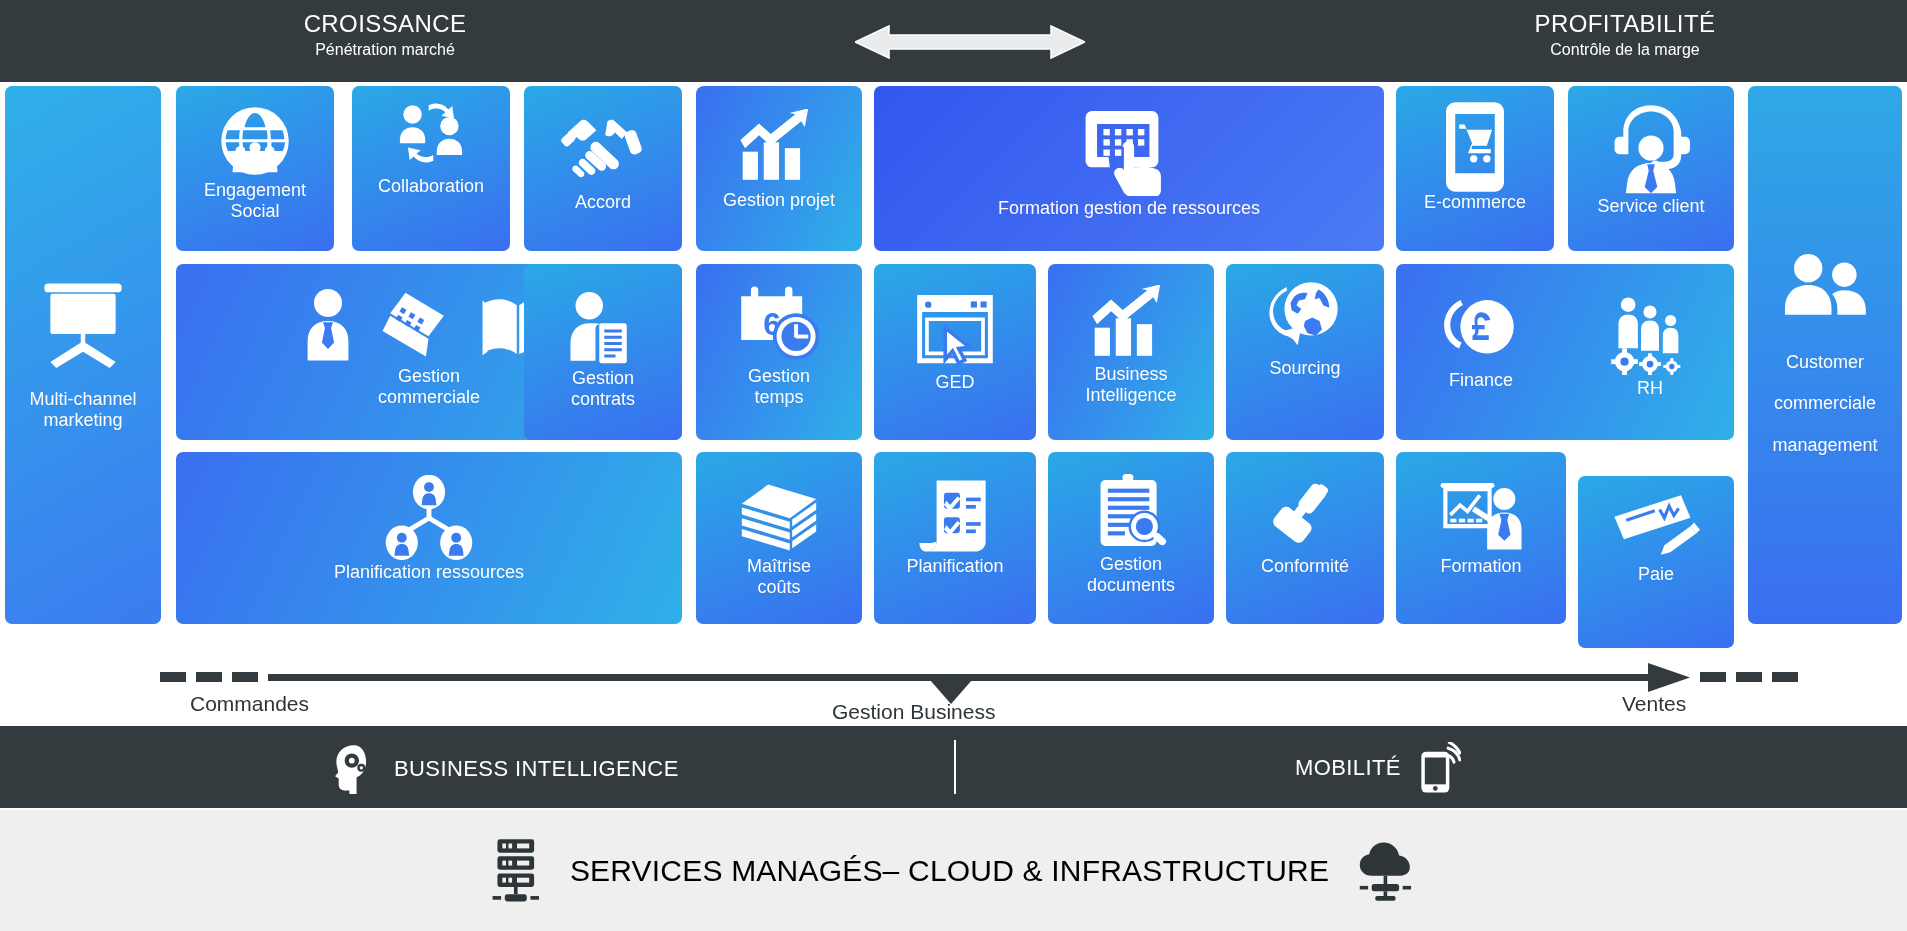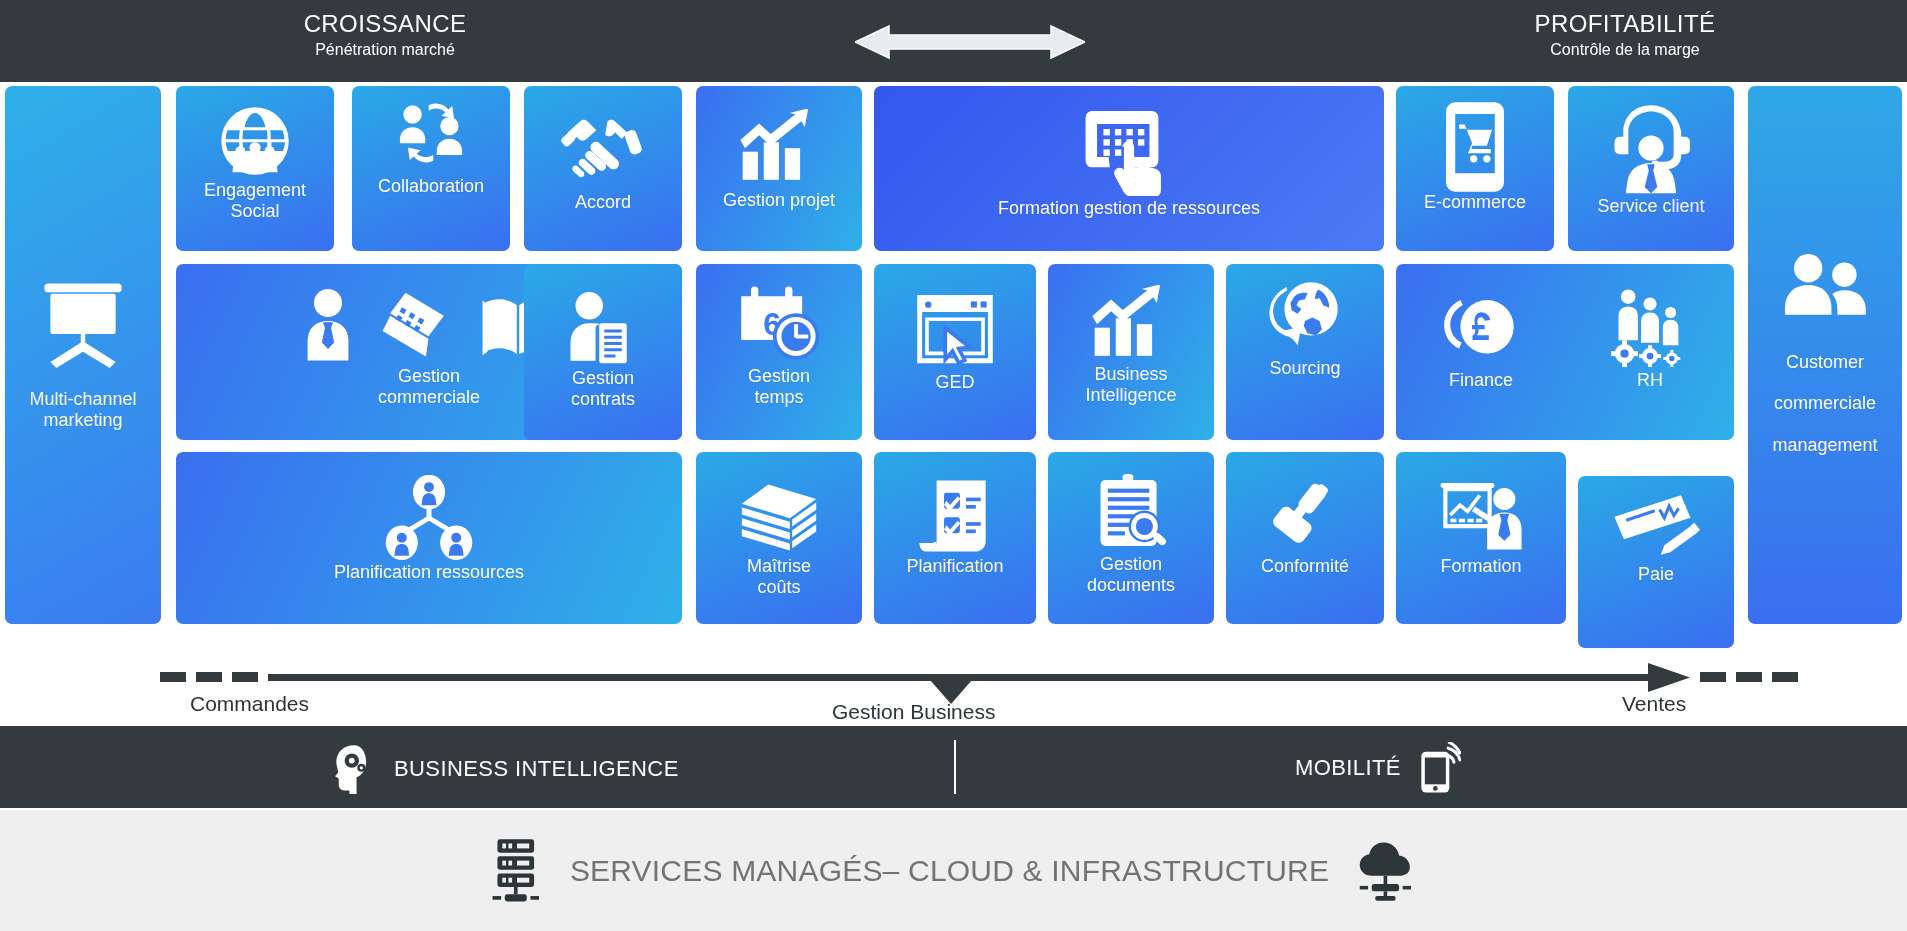--- a/index.html
+++ b/index.html
@@ -63,21 +63,21 @@
   }
   .midband .item { position:absolute; display:flex; align-items:center; gap:18px; color:#fff; }
   .midband .txt { font-size:22px; letter-spacing:.4px; }
   .midband .divider { position:absolute; left:954px; top:14px; width:2px; height:54px; background:#ffffff; }
 
   .botband {
     position:absolute; left:0; top:810px; width:1907px; height:121px;
     background:#efefef;
     display:flex; align-items:center; justify-content:center; gap:26px;
   }
-  .botband .txt { font-size:30px; color:#737373; letter-spacing:.2px; }
+  .botband .txt { font-size:30px; color:#000000; letter-spacing:.2px; }
   .botband svg { fill:#2e3538; display:block; }
 </style>
 </head>
 <body>
 
 <div id="stage">
 
   <div class="topband">
     <div class="col tb-left">
       <div class="tb-title">CROISSANCE</div>
@@ -148,21 +148,21 @@
           <path d="M25 34c1.6-1.6 4-1.6 5.6 0l11 10c1.6 1.6 1.6 4 0 5.6s-4 1.6-5.6 0l-11-10c-1.6-1.6-1.6-4 0-5.6z"></path>
           <path d="M19 41c1.4-1.4 3.6-1.4 5 0l8 7.5c1.4 1.4 1.4 3.6 0 5s-3.6 1.4-5 0l-8-7.5c-1.4-1.4-1.4-3.6 0-5z"></path>
           <path d="M13 47c1.2-1.2 3-1.2 4.2 0l5 4.6c1.2 1.2 1.2 3 0 4.2s-3 1.2-4.2 0l-5-4.6c-1.2-1.2-1.2-3 0-4.2z"></path>
           <rect x="2" y="18" width="12" height="9" rx="3" transform="rotate(-42 8 22)"></rect>
           <rect x="62" y="14" width="11" height="22" rx="4" transform="rotate(-20 67 25)"></rect>
         </svg>
       </div>
       <div class="lbl">Accord</div>
     </div>
 
-    <div class="tile g-c" style="left:696px; top:2px; width:166px; height:165px; padding-top:18px;">
+    <div class="tile g-c" style="left:696px; top:2px; width:166px; height:165px; padding-top:18px;border-radius:8px;">
       <div class="ico" style="height:86px">
         <svg width="82" height="76" viewBox="0 0 70 64">
           <rect x="4" y="36" width="13" height="24"></rect>
             <rect x="22" y="28" width="13" height="32"></rect>
           <rect x="40" y="33" width="13" height="27"></rect>
           <path d="M2 26 18 12l10 9 21-17-5-1 16-4-3 16-3-5-26 21-10-9-12 11z"></path>
         </svg>
       </div>
       <div class="lbl">Gestion projet</div>
     </div>
@@ -348,21 +348,21 @@
           <circle cx="38" cy="30" r="22"></circle>
           <path d="M16 8C6 13 1 23 3 33c1.4 7 6 12 12 15l2-5c-5-2.4-8-6.6-9-11.4C6.4 23.6 10.6 16 18 12z"></path>
           <g fill="#3b7bf0">
             <path d="M33 18c4 0 7 2.6 7.6 6.4l-4.6.6c-.4-1.8-1.6-2.8-3-2.8-1.8 0-3 1.4-3 3.4 0 1 .2 2 .4 3h5.6v3.4h-5c.2 2.4-.4 4-1.6 5h10v4H26v-3.6c1.6-.8 2.4-2.4 2.2-5.4h-2.6v-3.4h2.4c-.2-1.2-.4-2.4-.4-3.6 0-4.4 2.8-7 5.4-7z"></path>
           </g>
         </svg>
       </div>
       <div class="lbl">Finance</div>
     </div>
 
-    <div class="tile" style="left:1566px; top:180px; width:168px; height:176px; background:none; padding-top:20px;">
+    <div class="tile" style="left:1566px; top:180px; width:168px; height:176px; background:none; padding-top:28px;">
       <div class="ico" style="height:86px">
         <svg width="78" height="80" viewBox="0 0 64 66">
           <circle cx="14" cy="8" r="6"></circle>
             <path d="M14 16c-5 0-8 3-8 8v20h16V24c0-5-3-8-8-8z"></path>
           <circle cx="32" cy="14" r="5.4"></circle>
             <path d="M32 21c-4.6 0-7.4 2.8-7.4 7.4V46h14.8V28.4C39.4 23.8 36.6 21 32 21z"></path>
           <circle cx="49" cy="21" r="4.6"></circle>
             <path d="M49 27c-4 0-6.4 2.4-6.4 6.4V48h12.8V33.4C55.4 29.4 53 27 49 27z"></path>
           <circle cx="11" cy="55" r="8"></circle>
             <circle cx="11" cy="55" r="3.4" fill="#3b7bf0"></circle>

